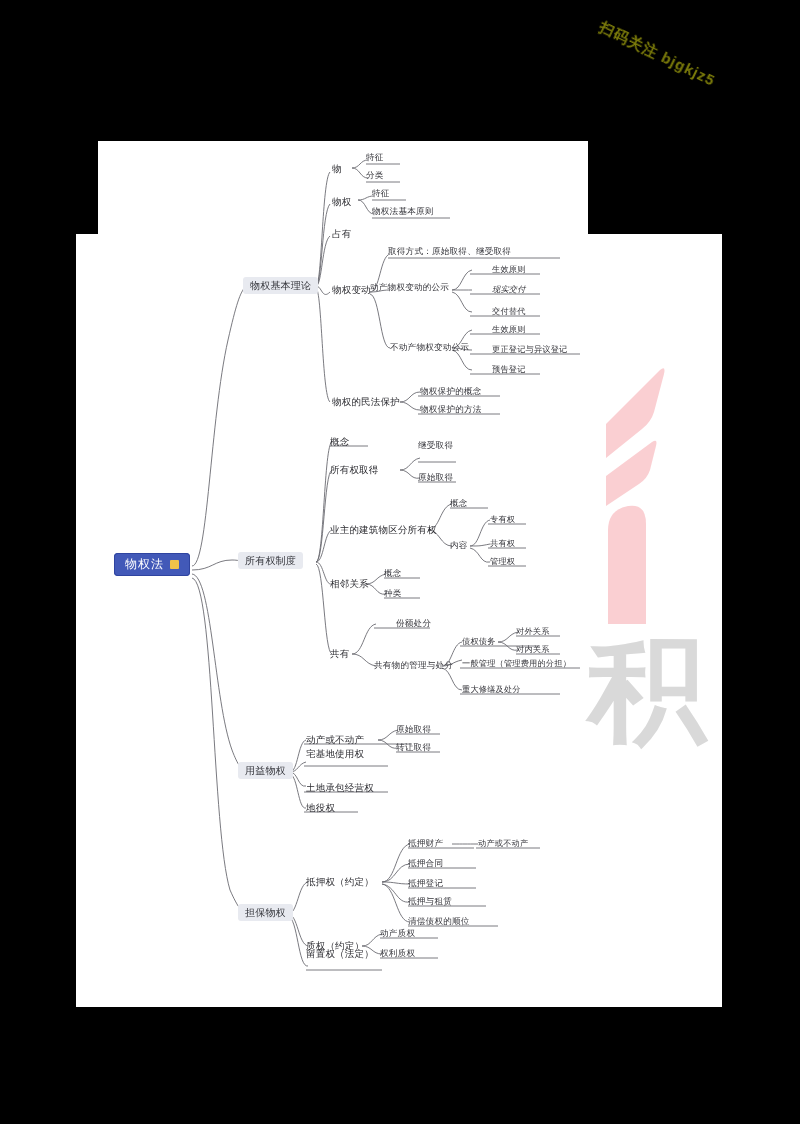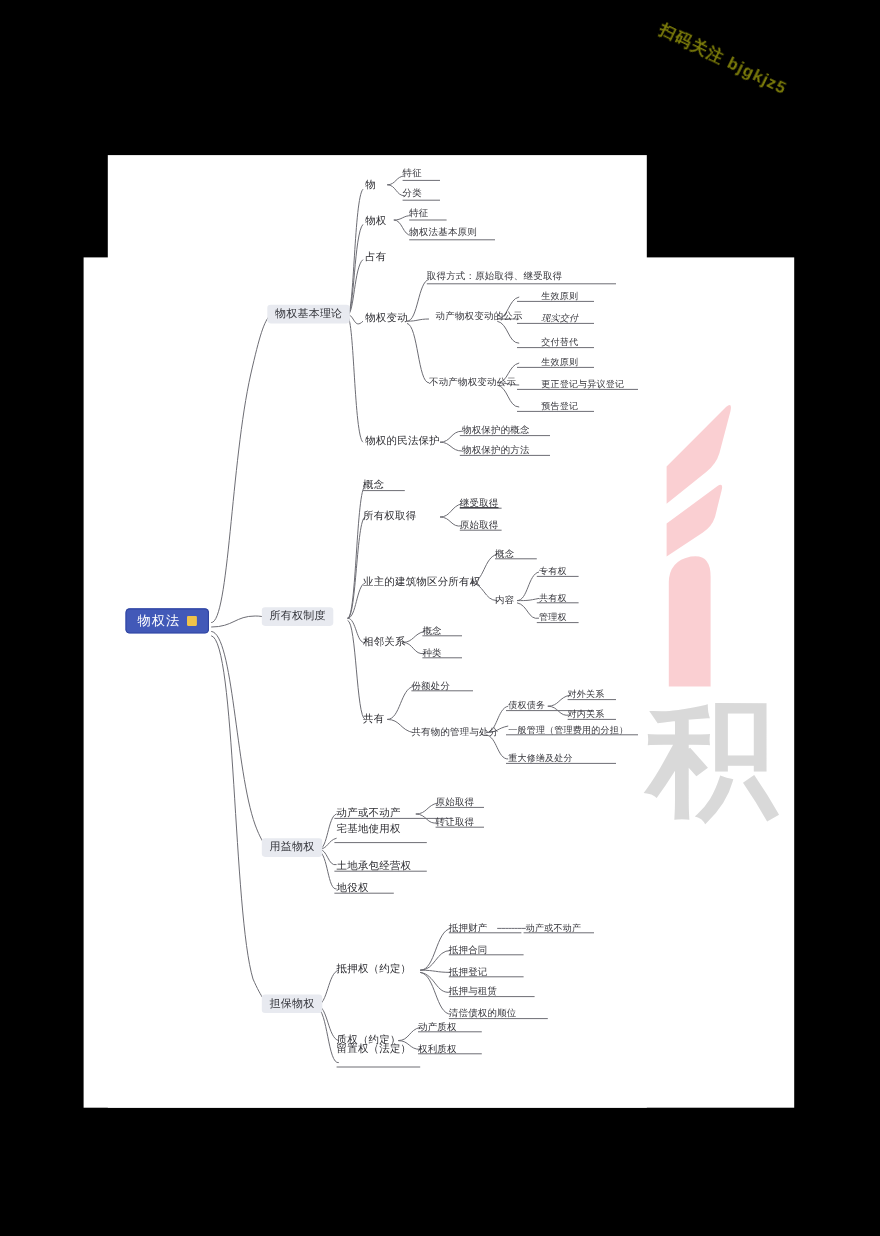--- a/index.html
+++ b/index.html
@@ -148,52 +148,52 @@
   <div class="node lvl3" style="left:366px;top:170px;">分类</div>
 
   <div class="node lvl2" style="left:332px;top:196px;">物权</div>
   <div class="node lvl3" style="left:372px;top:188px;">特征</div>
   <div class="node lvl3" style="left:372px;top:206px;">物权法基本原则</div>
 
   <div class="node lvl2" style="left:332px;top:228px;">占有</div>
 
   <div class="node lvl2" style="left:332px;top:284px;">物权变动</div>
   <div class="node lvl3" style="left:388px;top:246px;">取得方式：原始取得、继受取得</div>
-  <div class="node lvl3" style="left:396px;top:282px;text-align:right;">动产物权变动的公示</div>
+  <div class="node lvl3" style="left:370px;top:282px;text-align:right;">动产物权变动的公示</div>
   <div class="node lvl4" style="left:492px;top:264px;">生效原则</div>
   <div class="node lvl4" style="left:492px;top:284px;font-style:italic;">现实交付</div>
   <div class="node lvl4" style="left:492px;top:306px;">交付替代</div>
   <div class="node lvl3" style="left:390px;top:342px;">不动产物权变动公示</div>
   <div class="node lvl4" style="left:492px;top:324px;">生效原则</div>
   <div class="node lvl4" style="left:492px;top:344px;">更正登记与异议登记</div>
   <div class="node lvl4" style="left:492px;top:364px;">预告登记</div>
 
   <div class="node lvl2" style="left:332px;top:396px;">物权的民法保护</div>
   <div class="node lvl3" style="left:420px;top:386px;">物权保护的概念</div>
   <div class="node lvl3" style="left:420px;top:404px;">物权保护的方法</div>
 
   <div class="node lvl2" style="left:330px;top:436px;">概念</div>
 
   <div class="node lvl2" style="left:330px;top:464px;">所有权取得</div>
-  <div class="node lvl3" style="left:418px;top:452px;text-decoration:underline;">继受取得</div>
+  <div class="node lvl3" style="left:418px;top:440px;">继受取得</div>
   <div class="node lvl3" style="left:418px;top:472px;">原始取得</div>
 
   <div class="node lvl2" style="left:330px;top:524px;">业主的建筑物区分所有权</div>
   <div class="node lvl3" style="left:450px;top:498px;">概念</div>
   <div class="node lvl3" style="left:450px;top:540px;">内容</div>
   <div class="node lvl4" style="left:490px;top:514px;">专有权</div>
   <div class="node lvl4" style="left:490px;top:538px;">共有权</div>
   <div class="node lvl4" style="left:490px;top:556px;">管理权</div>
 
   <div class="node lvl2" style="left:330px;top:578px;">相邻关系</div>
   <div class="node lvl3" style="left:384px;top:568px;">概念</div>
   <div class="node lvl3" style="left:384px;top:588px;">种类</div>
 
   <div class="node lvl2" style="left:330px;top:648px;">共有</div>
-  <div class="node lvl3" style="left:374px;top:618px;text-align:right;">份额处分</div>
+  <div class="node lvl3" style="left:396px;top:618px;text-align:right;">份额处分</div>
   <div class="node lvl3" style="left:374px;top:660px;">共有物的管理与处分</div>
   <div class="node lvl4" style="left:462px;top:636px;">债权债务</div>
   <div class="node lvl4" style="left:516px;top:626px;">对外关系</div>
   <div class="node lvl4" style="left:516px;top:644px;">对内关系</div>
   <div class="node lvl4" style="left:462px;top:658px;">一般管理（管理费用的分担）</div>
   <div class="node lvl4" style="left:462px;top:684px;">重大修缮及处分</div>
 
   <div class="node lvl2" style="left:306px;top:734px;">动产或不动产</div>
   <div class="node lvl3" style="left:396px;top:724px;">原始取得</div>
   <div class="node lvl3" style="left:396px;top:742px;text-align:right;">转让取得</div>

